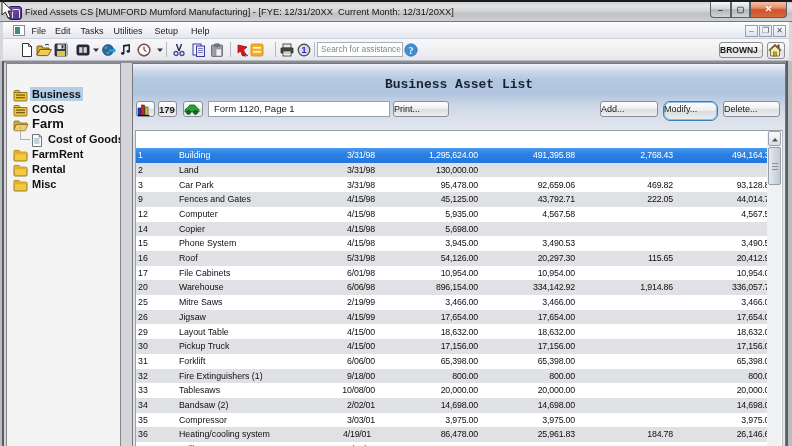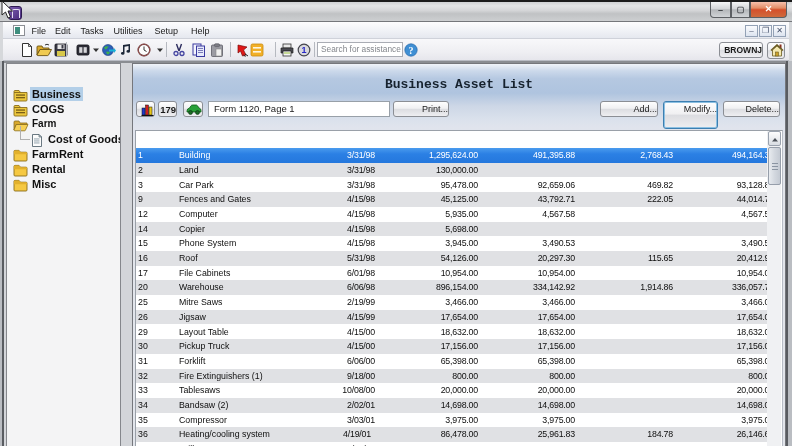--- a/index.html
+++ b/index.html
@@ -15,21 +15,21 @@
 .tsep {position:absolute;top:3px;width:1px;height:15px;background:#b6b9c0;}
 .ticon {position:absolute;top:4px;width:14px;height:14px;}
 #searchbox {position:absolute;left:314px;top:3px;width:86px;height:15px;background:#ffffff;border:1px solid #a9acb4;box-sizing:border-box;font-size:8.3px;color:#83868c;line-height:13px;padding-left:3px;white-space:nowrap;overflow:hidden;}
 #client {position:absolute;left:0;top:61px;width:792px;height:385px;background:#d3d5d9;}
 .vline {position:absolute;top:0;bottom:0;}
 #sidebar {position:absolute;left:6px;top:2px;width:115px;height:383px;background:#f4f4f5;border:1px solid #85878c;border-bottom:none;box-sizing:border-box;overflow:hidden;}
 #sbheader {position:absolute;left:1px;top:3px;width:110px;height:21px;background:linear-gradient(180deg,#ffffff 0%,#eaf1f8 45%,#c2d6ec 100%);border:1px solid #9aa4b2;box-sizing:border-box;}
 #sbheader .code {position:absolute;left:58px;top:3.5px;font-family:"Liberation Mono",monospace;font-weight:bold;font-size:11px;color:#16202c;}
 #mainpanel {position:absolute;left:132px;top:2px;width:654px;height:383px;border:1px solid #75777c;border-bottom:none;box-sizing:border-box;background:linear-gradient(180deg,#f0f4fa 0%,#ccd9eb 1.8%,#b5c8e1 3.9%,#afc4df 7.6%,#cdd7e6 11%,#dae1ec 14.4%,#e0e4ed 16.5%,#e2e5eb 25%,#e2e5eb 100%);}
 #bal-title {position:absolute;left:0;width:100%;top:13px;text-align:center;font-family:"Liberation Mono",monospace;font-weight:bold;font-size:13px;color:#16222e;}
-.pbtn {position:absolute;height:16px;border:1px solid #8b8e94;border-radius:3px;box-sizing:border-box;background:linear-gradient(180deg,#fefefe 0%,#f0f0f2 45%,#dcdde1 52%,#eeeef1 100%);font-size:9px;color:#1a1a1a;text-align:right;}
+.pbtn {position:absolute;height:16px;border:1px solid #8b8e94;border-radius:3px;box-sizing:border-box;background:linear-gradient(180deg,#fefefe 0%,#f0f0f2 45%,#dcdde1 52%,#eeeef1 100%);font-size:9px;color:#1a1a1a;text-align:left;}
 .pbtn.focus {border:1px solid #3c7fb1;box-shadow:0 0 0 1px #8cc0e2 inset;}
 #forminput {position:absolute;left:75px;top:37px;width:182px;height:16px;background:#fff;border:1px solid #98a0a8;box-sizing:border-box;font-size:9.5px;color:#222;line-height:14px;padding-left:5px;}
 #tablewrap {position:absolute;left:2px;top:65.5px;width:648px;height:317px;background:#fff;border:1px solid #9aa0a8;border-bottom:none;border-right:1px solid #b8bdc6;box-sizing:border-box;}
 #tclip {position:absolute;left:0;top:0;width:631px;height:316px;overflow:hidden;}
 .thead {position:absolute;top:0;left:0;width:631px;height:17px;background:#fff;border-bottom:1px solid #ab9f90;box-sizing:border-box;}
 .th {position:absolute;top:3.5px;font-size:8.8px;color:#111;white-space:nowrap;}
 .trow {position:absolute;left:0;width:631px;height:14.7px;font-size:8.8px;color:#0e0e0e;}
 .trow span {position:absolute;top:2.2px;white-space:nowrap;}
 .trow .cr {letter-spacing:-0.2px;}
 .rw {background:#ffffff;}
@@ -37,20 +37,21 @@
 .rsel {background:linear-gradient(180deg,#4a9bee 0%,#2b80e4 40%,#2477dd 100%);color:#ffffff;}
 #vscroll {position:absolute;left:631px;top:0;width:14px;height:316px;background:#f0f1f3;}
 .sbtn {position:absolute;left:0.5px;width:13px;height:15px;background:linear-gradient(180deg,#fdfdfd,#d9dde3);border:1px solid #9aa2ae;box-sizing:border-box;border-radius:2px;}
 #sthumb {position:absolute;left:0.5px;top:16.5px;width:13px;height:38px;background:linear-gradient(90deg,#e8ebef 0%,#d3d8df 50%,#c4cad3 100%);border:1px solid #969eaa;box-sizing:border-box;border-radius:2px;}
 </style></head>
 <body>
 <div id="titlebar">
  <div style="position:absolute;left:8px;top:4px;width:14px;height:14px;background:linear-gradient(135deg,#7b5cae,#4a2d7e);border-radius:3px;border:1px solid #2e1a52;box-sizing:border-box;">
    <div style="position:absolute;left:3px;top:2px;width:6px;height:8px;border:1.5px solid #e8e2f4;border-bottom:none;border-radius:2px 2px 0 0;"></div>
  </div>
+ <div class="ttext">Fixed Assets CS [MUMFORD Mumford Manufacturing] - [FYE: 12/31/20XX&nbsp; Current Month: 12/31/20XX]</div>
  <div class="winbtn" style="left:710px;width:21px;border-radius:0 0 0 4px;">
       <div class="wb-glyph" style="top:3px;">–</div>
     </div>
  <div class="winbtn" style="left:731px;width:19px;">
       <div class="wb-glyph" style="top:2.5px;font-size:8px;">▢</div>
     </div>
  <div class="winbtn close" style="left:750px;width:37px;border-radius:0 0 4px 0;">
       <div class="wb-glyph" style="top:2px;color:#fff;">✕</div>
     </div>
 </div>
@@ -188,21 +189,21 @@
             <path d="M1 3.5 L1 11 Q1 12 2 12 L13 12 Q14 12 14 11 L14 3.5 Z" fill="#ecc73e" stroke="#8a6d1c" stroke-width="0.9"></path>
             <path d="M1 3.5 L1 2.5 Q1 1.5 2 1.5 L6 1.5 L7.5 3.5 Z" fill="#ecc73e" stroke="#8a6d1c" stroke-width="0.9"></path>
             <rect x="3" y="5.4" width="9" height="1.3" fill="#7a5f16"></rect>
             <rect x="3" y="8" width="9" height="1.3" fill="#7a5f16"></rect>
           </svg></div>
    <div style="position:absolute;left:23px;top:38.1px;height:14px;line-height:14px;padding:0 2px;font-weight:bold;font-size:11px;color:#111;white-space:nowrap">COGS</div>
    <div style="position:absolute;left:6px;top:54.1px;width:16px;height:13px"><svg width="16" height="13" viewBox="0 0 16 13">
             <path d="M1 3 L1 11 L3 5.5 L14 5.5 L14 4 L7 4 L6 2 L2 2 Q1 2 1 3Z" fill="#d9a92c" stroke="#8a6d1c" stroke-width="0.8"></path>
             <path d="M1 11 L3.2 5.5 L15 5.5 L12.5 11 Q12.3 11.8 11.5 11.8 L2 11.8 Q1.2 11.8 1 11Z" fill="#f6d055" stroke="#8a6d1c" stroke-width="0.8"></path>
           </svg></div>
-   <div style="position:absolute;left:23px;top:53.1px;height:14px;line-height:14px;padding:0 2px;font-weight:bold;font-size:10px;color:#111;white-space:nowrap">Farm</div>
+   <div style="position:absolute;left:23px;top:53.1px;height:14px;line-height:14px;padding:0 2px;font-weight:bold;font-size:13px;color:#111;white-space:nowrap">Farm</div>
    <div style="position:absolute;left:13px;top:62.2px;width:1px;height:13px;background:#b0b0b0"></div>
    <div style="position:absolute;left:13px;top:75.2px;width:10px;height:1px;background:#b0b0b0"></div>
    <div style="position:absolute;left:24px;top:69.2px;width:16px;height:13px"><svg width="12" height="13" viewBox="0 0 12 13">
             <path d="M1.5 0.5 L8 0.5 L10.5 3 L10.5 12.5 L1.5 12.5 Z" fill="#fcfcfc" stroke="#5a6a74" stroke-width="0.9"></path>
             <path d="M8 0.5 L8 3 L10.5 3 Z" fill="#c8d4da" stroke="#5a6a74" stroke-width="0.7"></path>
             <rect x="3" y="4.5" width="5.5" height="0.9" fill="#8899a6"></rect>
             <rect x="3" y="6.5" width="5.5" height="0.9" fill="#8899a6"></rect>
             <rect x="3" y="8.5" width="5.5" height="0.9" fill="#8899a6"></rect>
           </svg></div>
    <div style="position:absolute;left:39px;top:68.2px;height:14px;line-height:14px;padding:0 2px;font-weight:bold;font-size:11px;color:#111;white-space:nowrap">Cost of Goods</div>
@@ -237,21 +238,21 @@
   <div class="pbtn" style="left:50px;top:37px;width:20px;height:16px;">
     <svg width="16" height="11" viewBox="0 0 16 11" style="margin-top:2px">
           <path d="M1 7 Q1 4.5 3.5 4 L5 1.8 Q5.5 1 6.5 1 L10 1 Q11 1 11.5 1.8 L13 4 Q15 4.5 15 6.5 L15 8 L1 8 Z" fill="#28a038" stroke="#0c5c18" stroke-width="0.8"></path>
           <circle cx="4.5" cy="8.5" r="2" fill="#1a6a24" stroke="#083010" stroke-width="0.6"></circle>
           <circle cx="11.5" cy="8.5" r="2" fill="#1a6a24" stroke="#083010" stroke-width="0.6"></circle>
         </svg>
   </div>
   <div id="forminput">Form 1120, Page 1</div>
   <div class="pbtn" style="left:260px;top:37px;width:56px;height:16px;line-height:14px;">Print...</div>
   <div class="pbtn" style="left:467px;top:37px;width:58px;height:16px;line-height:14px;">Add...</div>
-  <div class="pbtn focus" style="left:530px;top:37px;width:55px;height:28px;line-height:14px;">Modify...</div>
+  <div class="pbtn focus" style="left:530px;top:37px;width:55px;height:20px;line-height:14px;border-radius:7px;">Modify...</div>
   <div class="pbtn" style="left:590px;top:37px;width:57px;height:16px;line-height:14px;">Delete...</div>
   <div id="tablewrap">
    <div id="tclip">
     <div class="trow rsel" style="top:17.5px">
             <span class="cl" style="left:2px">1</span>
             <span class="cl" style="left:43px">Building</span>
             <span class="cr" style="right:392px">3/31/98</span>
             <span class="cr" style="right:289px">1,295,624.00</span>
             <span class="cr" style="right:192px">491,395.88</span>
             <span class="cr" style="right:94px">2,768.43</span>

